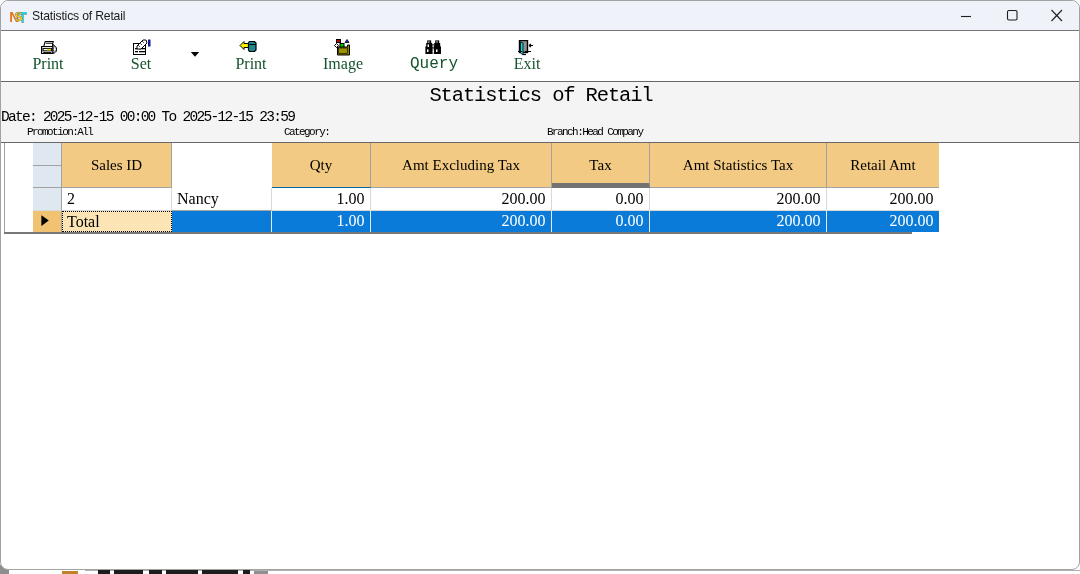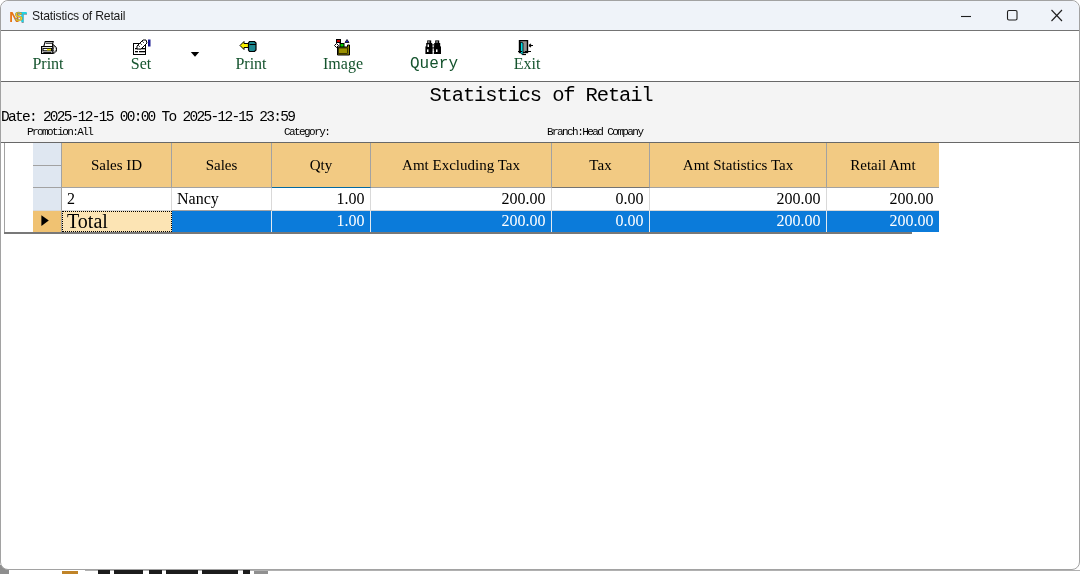--- a/index.html
+++ b/index.html
@@ -143,41 +143,40 @@
   <div class="abs mono small" style="left:546px;">Branch:Head Company</div>
 
   <div class="abs" style="left:3px;top:142px;width:1px;height:90px;background:#a2a2a2;"></div>
   <div class="abs" style="left:910px;top:142px;width:1px;height:91px;background:#8a8a8a;"></div>
   <div class="abs" style="left:3px;top:231px;width:908px;height:1.5px;background:#787878;"></div>
 
   <div class="cell" style="left:4px;top:142px;width:29px;height:23px;background:#dfe7f1;border-right:1px solid #a2a2a2;border-bottom:1px solid #a2a2a2;"></div>
   <div class="cell" style="left:4px;top:165px;width:29px;height:22px;background:#dfe7f1;border-right:1px solid #a2a2a2;border-bottom:1px solid #a2a2a2;"></div>
 
   <div class="cell hc" style="left:33px;width:110px;border-bottom:1px solid #a2a2a2;">Sales ID</div>
-  <div class="cell hc" style="left:143px;width:100px;border-bottom:1px solid #a2a2a2;">Sales</div>
   <div class="cell hc" style="left:243px;width:99px;border-bottom:1px solid #0369a1;">Qty</div>
   <div class="cell hc" style="left:342px;width:181px;border-bottom:1px solid #a2a2a2;">Amt Excluding Tax</div>
-  <div class="cell hc" style="left:523px;width:98px;border-bottom:1px solid #737373;">Tax</div>
+  <div class="cell hc" style="left:523px;width:98px;border-bottom:5px solid #737373;">Tax</div>
   <div class="cell hc" style="left:621px;width:177px;border-bottom:1px solid #a2a2a2;">Amt Statistics Tax</div>
   <div class="cell hc" style="left:798px;width:112px;border-right:none;border-bottom:1px solid #a2a2a2;">Retail Amt</div>
 
   <div class="cell" style="left:4px;top:187px;width:29px;height:23px;background:#dfe7f1;border-right:1px solid #a2a2a2;border-bottom:1px solid #d9d9d9;"></div>
   <div class="cell dc lft" style="left:33px;width:110px;border-bottom:1px solid #d9d9d9;">2</div>
   <div class="cell dc lft" style="left:143px;width:100px;border-bottom:1px solid #a3a3a3;">Nancy</div>
   <div class="cell dc num" style="left:243px;width:99px;border-bottom:1px solid #d9d9d9;">1.00</div>
   <div class="cell dc num" style="left:342px;width:181px;border-bottom:1px solid #d9d9d9;">200.00</div>
   <div class="cell dc num" style="left:523px;width:98px;border-bottom:1px solid #d9d9d9;">0.00</div>
   <div class="cell dc num" style="left:621px;width:177px;border-bottom:1px solid #d9d9d9;">200.00</div>
   <div class="cell dc num" style="left:798px;width:112px;border-right:none;border-bottom:1px solid #d9d9d9;">200.00</div>
 
   <div class="cell" style="left:4px;top:210px;width:29px;height:21px;background:#f0c272;border-right:1px solid #a2a2a2;">
     <svg width="9" height="12" style="position:absolute;left:7.5px;top:4px">
         <polygon points="0.4,0.2 7.8,5.4 0.4,10.9" fill="#000"></polygon>
       </svg>
   </div>
-  <div class="cell" style="left:33px;top:210px;width:110px;height:21px;background:#fce4b4;border:1px dotted #000;line-height:19px;padding-left:4px;font-size:20px;">Total</div>
+  <div class="cell" style="left:33px;top:210px;width:110px;height:21px;background:#fce4b4;border:1px dotted #000;line-height:19px;padding-left:4px;font-size:16px;">Total</div>
   <div class="cell tcell" style="left:143px;width:100px;"></div>
   <div class="cell tcell num" style="left:243px;width:99px;">1.00</div>
   <div class="cell tcell num" style="left:342px;width:181px;">200.00</div>
   <div class="cell tcell num" style="left:523px;width:98px;">0.00</div>
   <div class="cell tcell num" style="left:621px;width:177px;">200.00</div>
   <div class="cell tcell num" style="left:798px;width:112px;border-right:none;">200.00</div>
 </div>
 
 </body></html>

